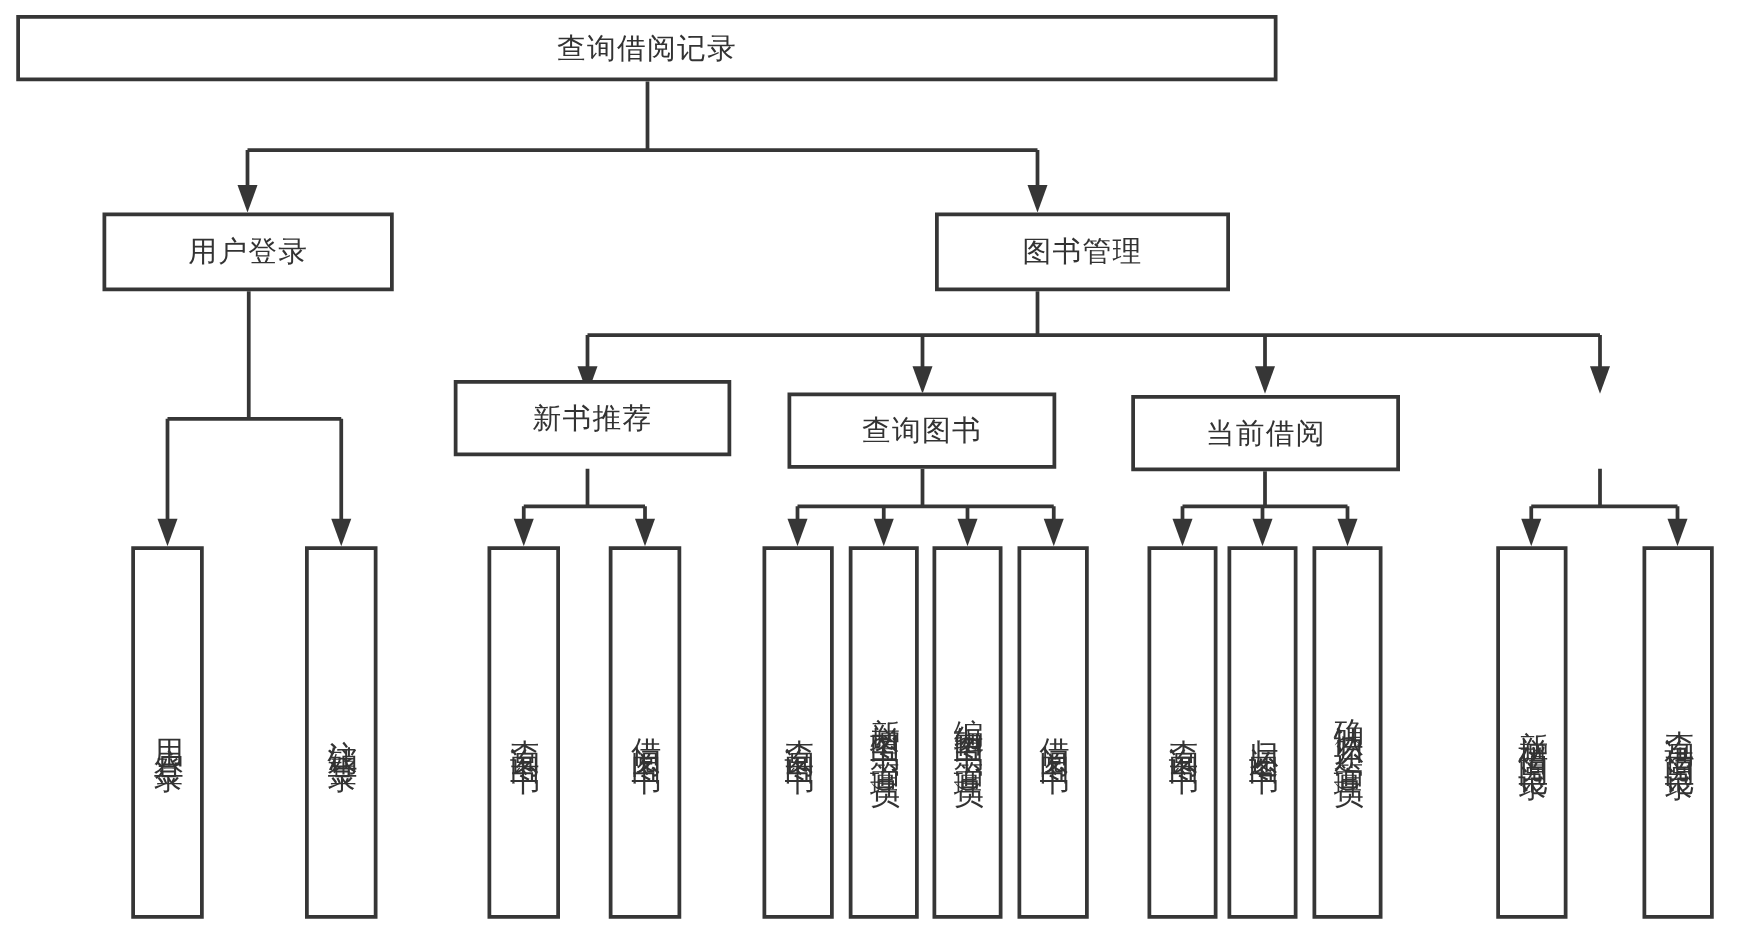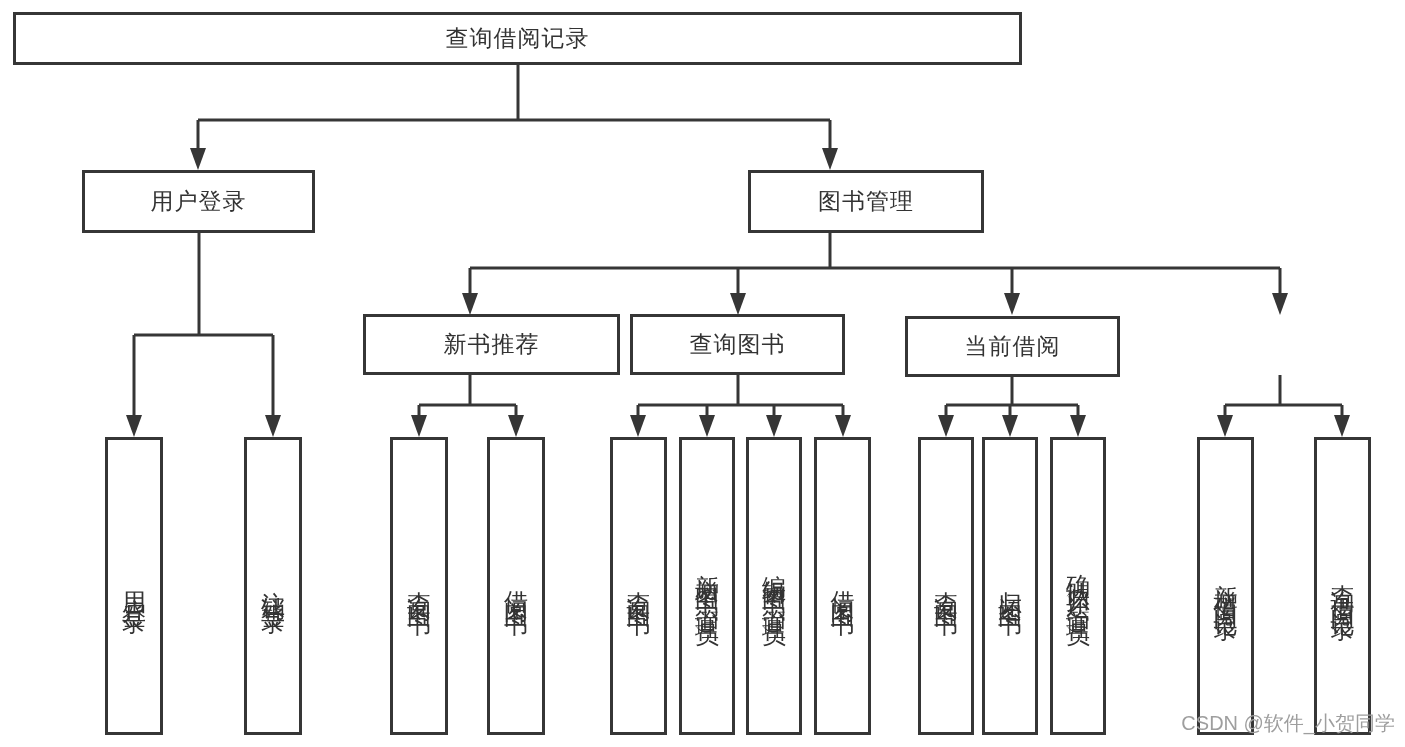--- a/index.html
+++ b/index.html
@@ -140,21 +140,21 @@
     <span>查询借阅记录</span>
   </div>
 
   <div class="node h" style="left:82px;top:170px;width:233px;height:63px">
     <span>用户登录</span>
   </div>
   <div class="node h" style="left:748px;top:170px;width:236px;height:63px">
     <span>图书管理</span>
   </div>
 
-  <div class="node h" style="left:363px;top:314px;width:257px;height:61px">
+  <div class="node h" style="left:363px;top:304px;width:222px;height:61px">
     <span>新书推荐</span>
   </div>
   <div class="node h" style="left:630px;top:314px;width:215px;height:61px">
     <span>查询图书</span>
   </div>
   <div class="node h" style="left:905px;top:316px;width:215px;height:61px">
     <span>当前借阅</span>
   </div>
 
   <div class="node v" style="left:105px;top:437px;width:58px;height:298px">
@@ -194,15 +194,14 @@
     <span>确认归还（管理员）</span>
   </div>
 
   <div class="node v" style="left:1197px;top:437px;width:57px;height:298px">
     <span>新增借阅记录</span>
   </div>
   <div class="node v" style="left:1314px;top:437px;width:57px;height:298px">
     <span>查询借阅记录</span>
   </div>
 
-  <div class="watermark">CSDN @软件_小贺同学</div>
 
 </div>
 
 </body></html>

